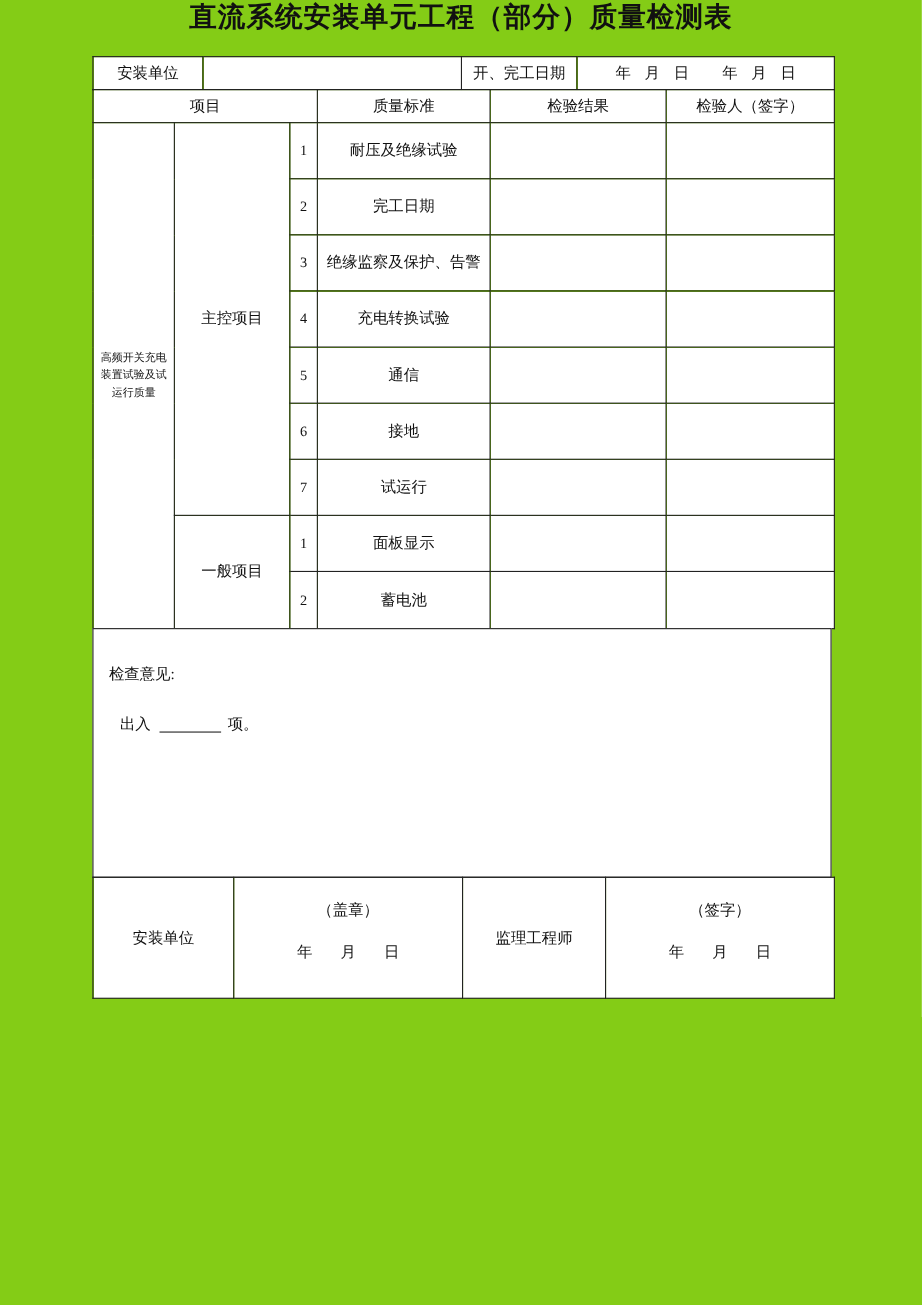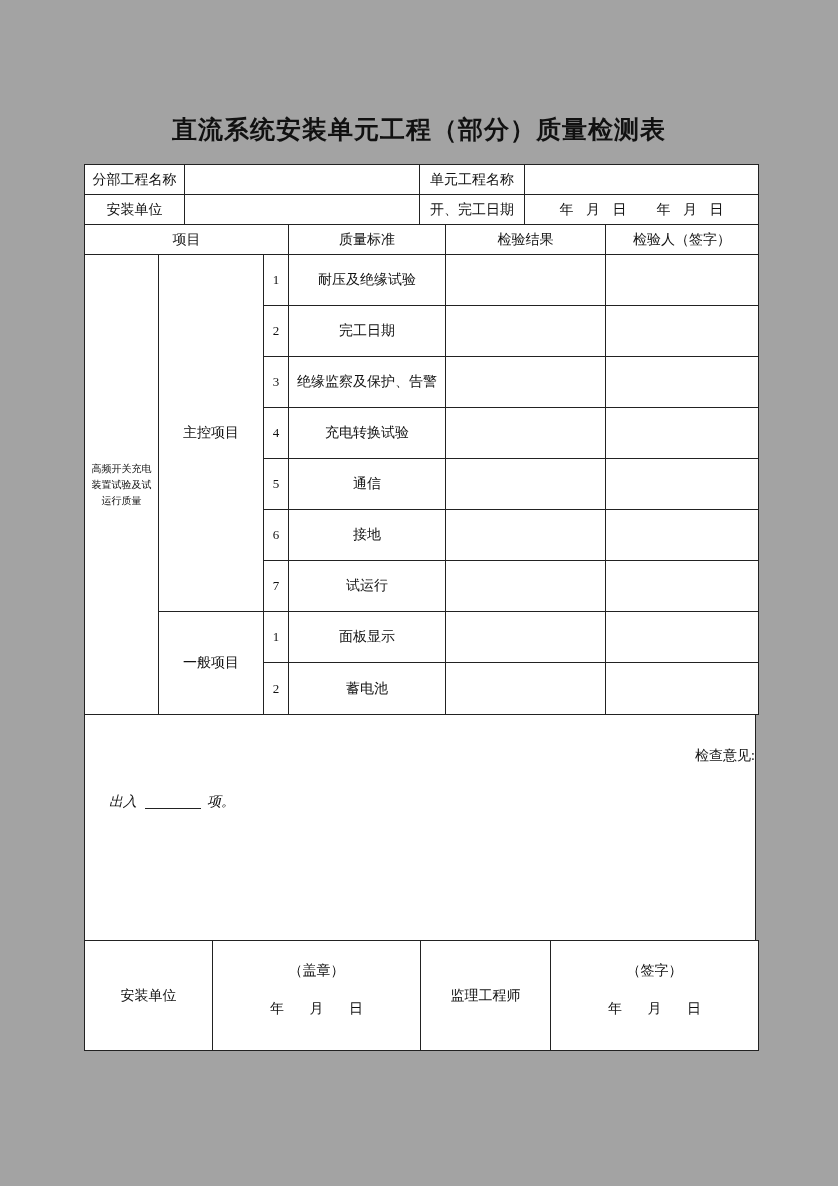--- a/index.html
+++ b/index.html
@@ -1,21 +1,21 @@
 <!DOCTYPE html>
 <html lang="zh"><head>
 <meta charset="utf-8">
 <style>
   html,body{margin:0;padding:0;background:#ffffff;}
   body{
     width:838px;height:1186px;overflow:hidden;
     font-family:"Liberation Serif",serif;
     color:#111;
   }
-  .sheet{position:relative;width:838px;height:1186px;padding-top:113px;box-sizing:border-box;background:#a3a3a3;}
+  .sheet{position:relative;width:838px;height:1186px;box-sizing:border-box;background:#84cc16;}
   .title{
     margin:0 0 19px 0;height:32px;line-height:32px;
     text-align:center;font-family:"Liberation Sans",sans-serif;
     font-weight:bold;font-size:25px;letter-spacing:1px;color:#111;
   }
   table{border-collapse:collapse;table-layout:fixed;width:674px;margin-left:84px;}
   table+table, table+.opinion, .opinion+table{margin-top:-1px;}
   td{
     border:1px solid #222;padding:0;
     text-align:center;vertical-align:middle;
@@ -29,25 +29,25 @@
   
   .dates{display:flex;justify-content:center;gap:30px;}
   .dgroup{word-spacing:9px;white-space:nowrap;}
   
   .opinion{
     margin-left:84px;width:672px;height:227px;
     border:1px solid #222;background:#fff;
     box-sizing:border-box;padding-top:32px;
     font-size:14px;text-align:left;
   }
-  .op-title{margin:0 0 0 14px;text-align:right;}
+  .op-title{margin:0 0 0 14px;}
   .op-line{white-space:nowrap;}
   .op-line1{margin:34px 0 0 36px;}
   .op-line2{margin:33px 0 0 36px;}
-  .op-line3{margin:28px 0 0 24px;font-style:italic;}
+  .op-line3{margin:28px 0 0 24px;}
   .blank{
     display:inline-block;width:56px;height:14px;
     border-bottom:1px solid #222;vertical-align:-3px;
   }
   .b-a{margin:0 20px 0 28px;}
   .b-b{margin:0 4px 0 16px;}
   .b-c{margin:0 6px 0 8px;}
   
   .sign-row{height:110px;}
   .stamp{padding-bottom:12px;}
@@ -61,26 +61,20 @@
   <h1 class="title">直流系统安装单元工程（部分）质量检测表</h1>
 
   <table>
     <colgroup>
         <col style="width:100px">
         <col style="width:235px">
         <col style="width:105px">
         <col style="width:234px">
       </colgroup>
     <tbody>
-        <tr class="h30">
-      <td>分部工程名称</td>
-      <td></td>
-      <td>单元工程名称</td>
-      <td></td>
-    </tr>
     <tr class="h30">
       <td>安装单位</td>
       <td></td>
       <td>开、完工日期</td>
       <td>
         <div class="dates">
           <span class="dgroup">年 月 日</span>
           <span class="dgroup">年 月 日</span>
         </div>
       </td>

